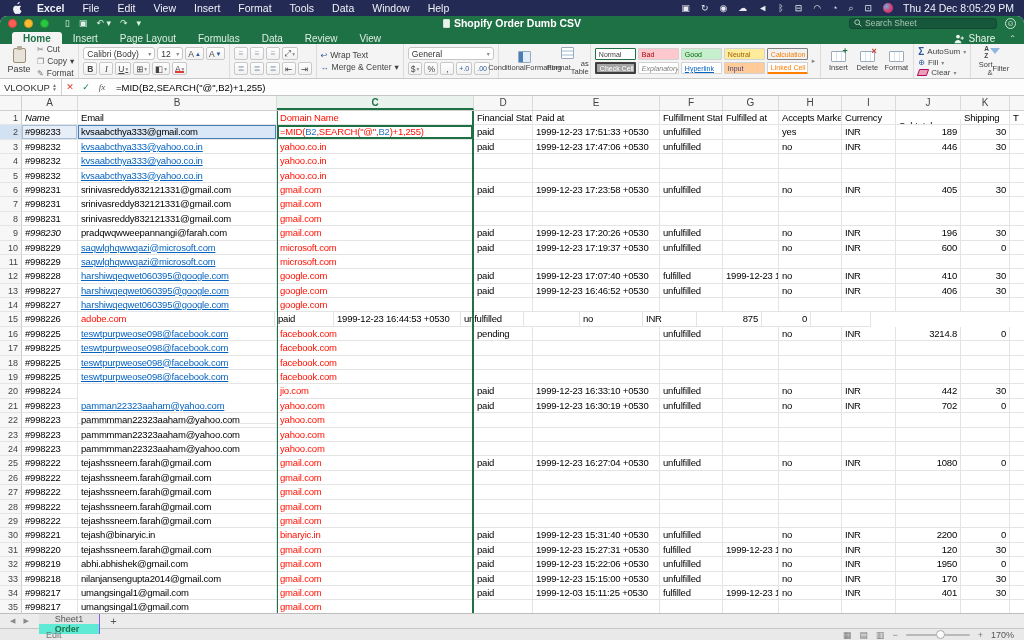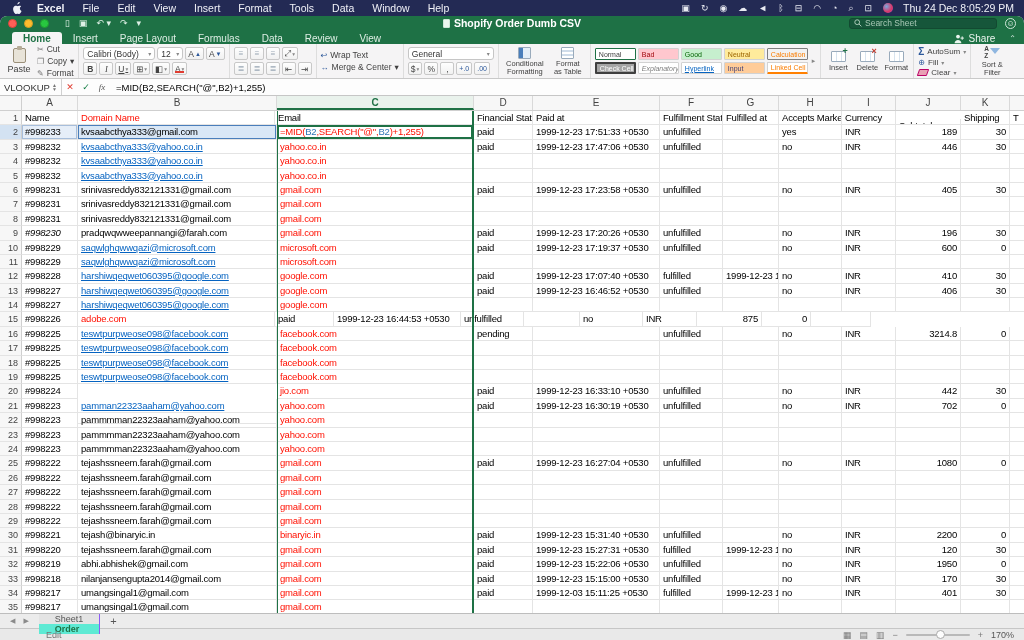--- a/index.html
+++ b/index.html
@@ -47,21 +47,21 @@
 .clipicon:before{content:"";position:absolute;top:-3px;left:3px;width:5px;height:4px;background:#b5ab97;border-radius:1px}
 .smbtn{display:flex;align-items:center;gap:3px;font-size:8.5px;color:#3f3f3f}
 .smbtn .ic{font-size:8px;color:#777}
 .dd{border:1px solid #c6c6c6;background:#fff;border-radius:3px;height:13px;display:flex;align-items:center;padding:0 3px;font-size:8.5px;color:#333;gap:3px}
 .dd .caret{font-size:6px;color:#888;margin-left:auto}
 .btn{border:1px solid #c8c8c8;background:linear-gradient(#fefefe,#f1f1f1);border-radius:2px;height:13px;min-width:14px;display:inline-flex;align-items:center;justify-content:center;font-size:8.5px;color:#444;padding:0 2px;gap:1px}
 .btn .caret{font-size:5.5px;color:#888}
 .btn.b{font-weight:bold}.btn.i{font-style:italic;font-family:"Liberation Serif",serif}.btn.u{text-decoration:underline}
 .fcA{position:relative}.fcA:after{content:"";position:absolute;bottom:1px;left:2px;right:2px;height:2px;background:#e03c31}
 .alico{color:#9aa7b5;letter-spacing:-1px;font-size:8px}
-.twoline{display:flex;flex-direction:column;align-items:center;line-height:1.05;font-size:7.5px;text-align:center}
+.twoline{display:flex;flex-direction:row;align-items:center;line-height:1.05;font-size:7.5px;text-align:right}
 .cfico{width:13px;height:12px;background:linear-gradient(90deg,#4a7ebb 33%,#e4eef8 33%);border:1px solid #9ab;border-radius:1px}
 .ftico{width:13px;height:12px;background:repeating-linear-gradient(#fff 0 2px,#cfdcea 2px 4px);border:1px solid #9ab;border-radius:1px}
 .gallery{display:flex;flex-direction:column;gap:2px;justify-content:center}
 .grow{display:flex;gap:2px}
 .chip{width:41px;height:12px;border:1px solid #d2d2d2;background:#fff;font-size:7px;display:flex;align-items:center;padding:0 3px;overflow:hidden;white-space:nowrap;border-radius:1px}
 .st-normal{border:1px solid #1e7145}
 .st-bad{background:#ffc7ce;color:#9c0006}
 .st-good{background:#c6efce;color:#006100}
 .st-neutral{background:#ffeb9c;color:#9c6500}
 .st-calc{background:#f2f2f2;color:#fa7d00;border:1px solid #7f7f7f}
@@ -410,23 +410,23 @@
           <span class="colh" style="width: 56px;">G</span>
           <span class="colh" style="width: 63px;">H</span>
           <span class="colh" style="width: 54px;">I</span>
           <span class="colh" style="width: 65px;">J</span>
           <span class="colh" style="width: 49px;">K</span>
           <span class="colh" style="width: 60px;"></span>
         </div>
       <div id="grid-rows">
           <div class="r">
             <span class="rn">1</span>
-            <span class="c" style="width: 56px;">Name</span>
+            <span class="c" style="width: 56px; font-style: italic;">Name</span>
+            <span class="c" style="width: 199px;">Email</span>
             <span class="c red" style="width: 197px;">Domain Name</span>
-            <span class="c" style="width: 199px;">Email</span>
             <span class="c" style="width: 59px;">Financial Status</span>
             <span class="c" style="width: 127px;">Paid at</span>
             <span class="c" style="width: 63px;">Fulfillment Status</span>
             <span class="c" style="width: 56px;">Fulfilled at</span>
             <span class="c" style="width: 63px;">Accepts Marketing</span>
             <span class="c" style="width: 54px;">Currency</span>
             <span class="c" style="width: 65px; margin-top: 8px;">Subtotal</span>
             <span class="c" style="width: 49px;">Shipping</span>
             <span class="c" style="width: 60px;">T</span>
           </div>

